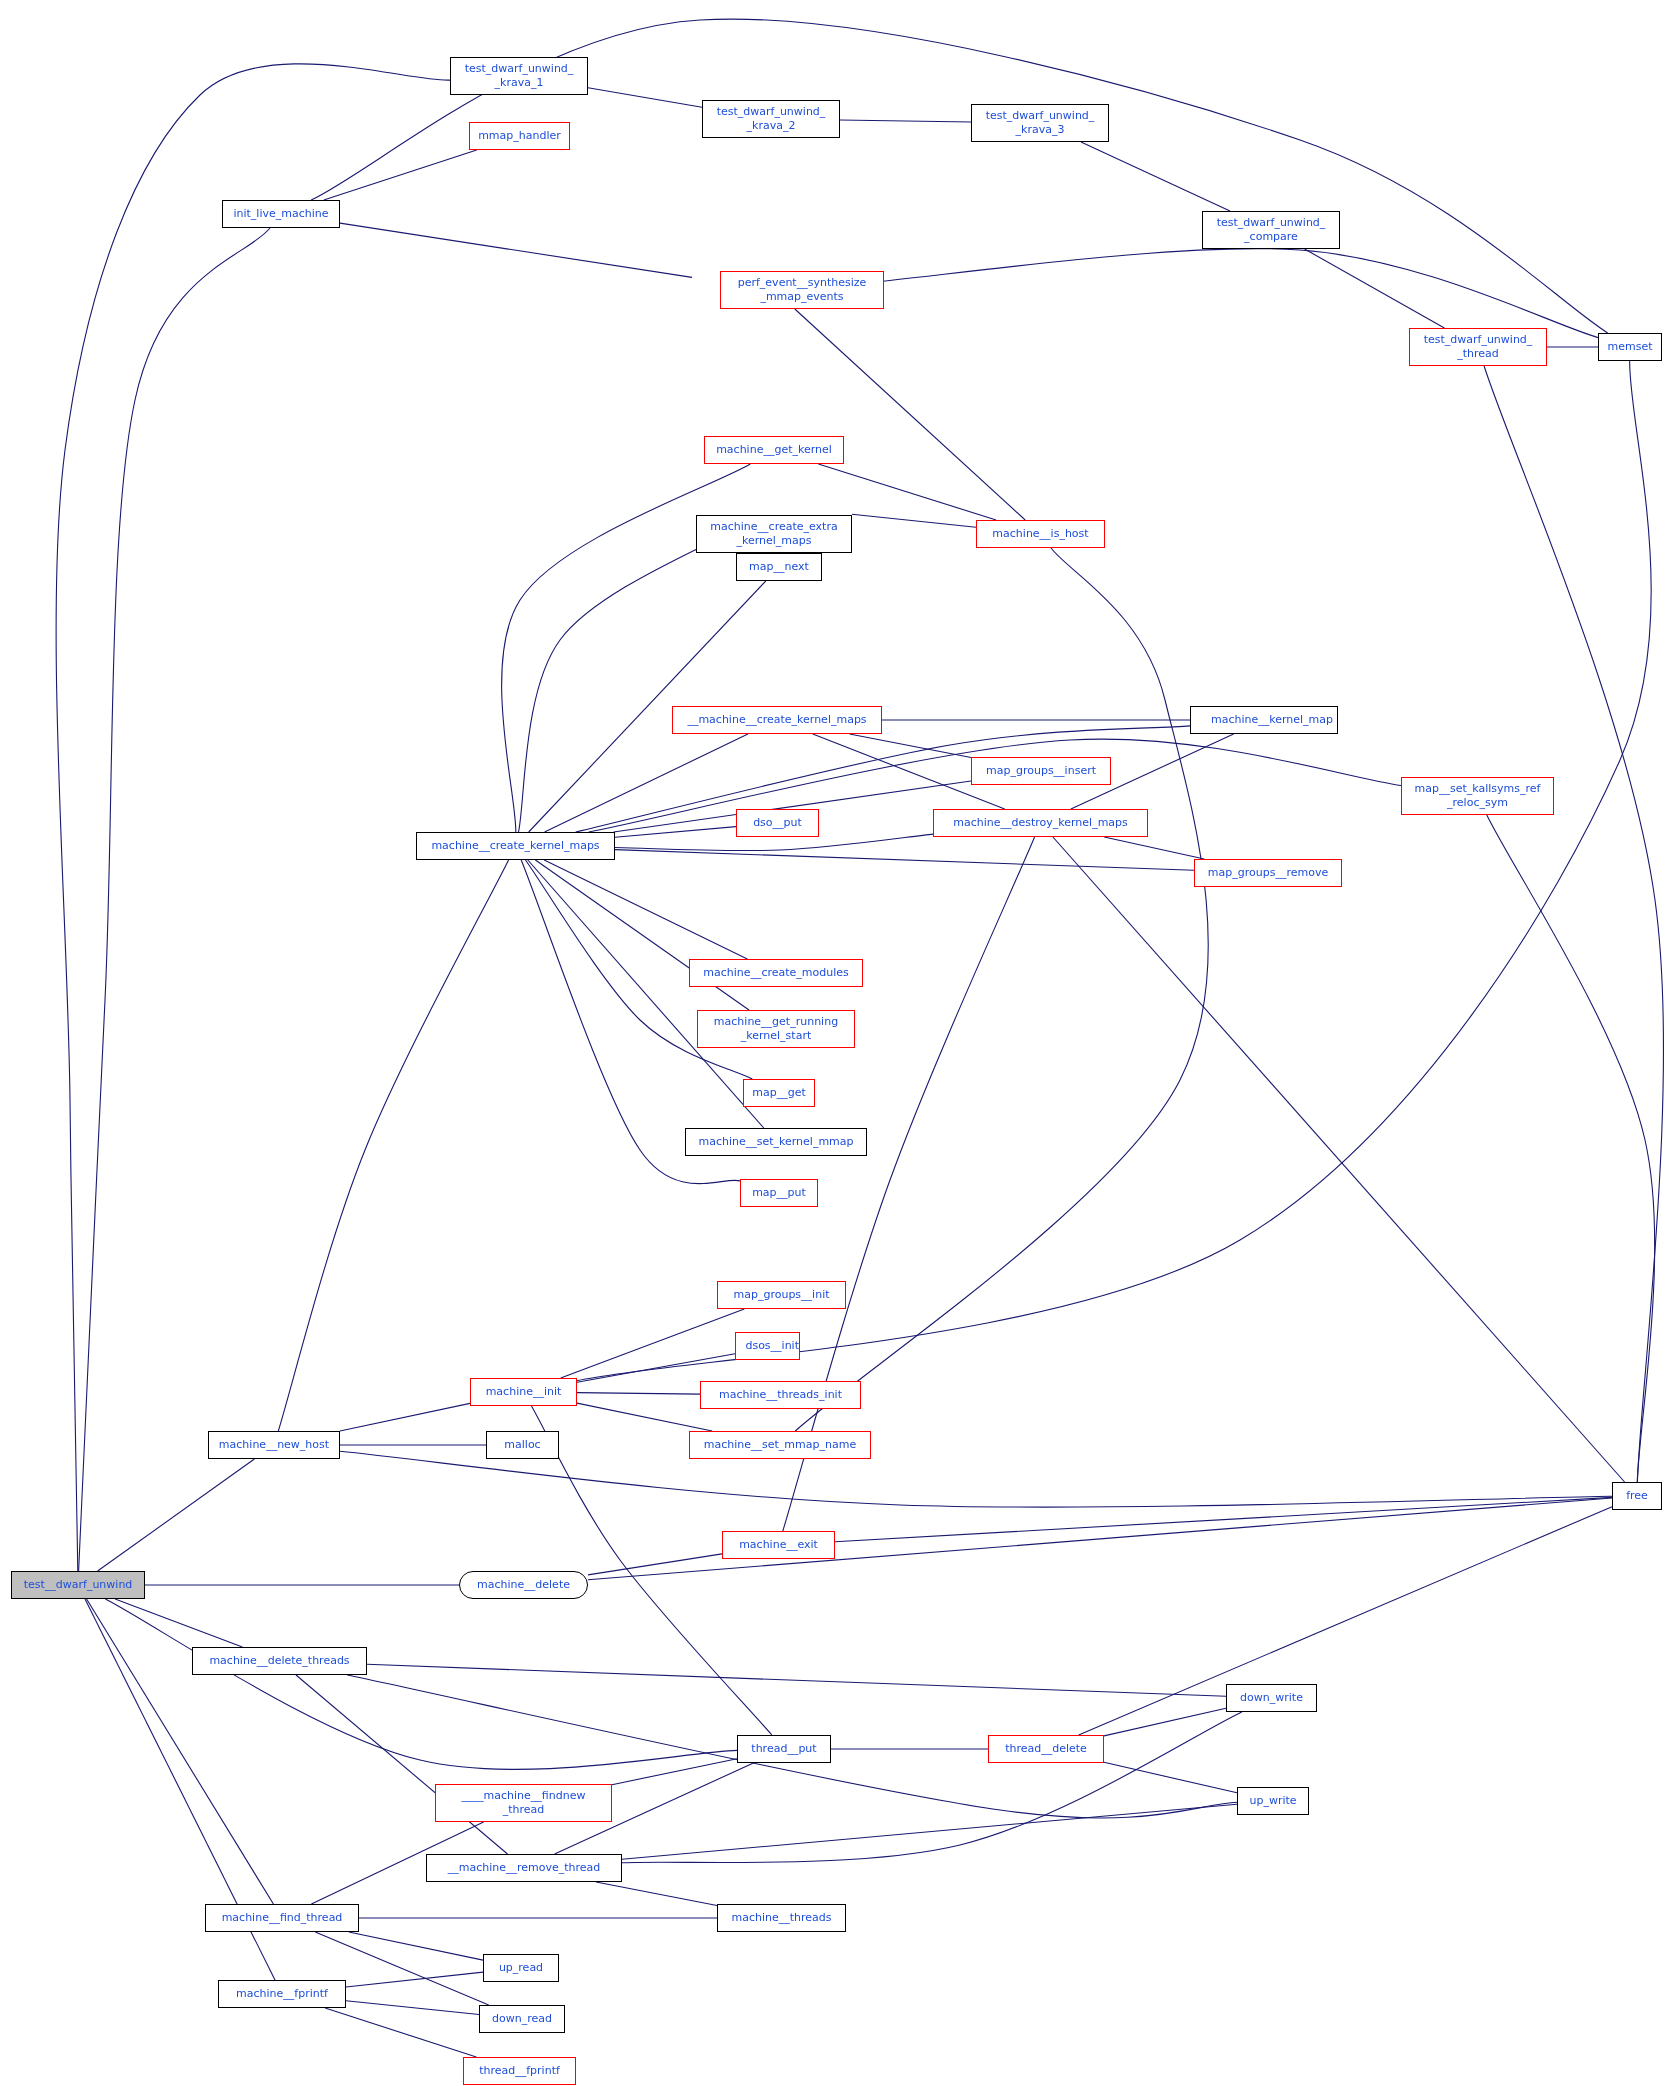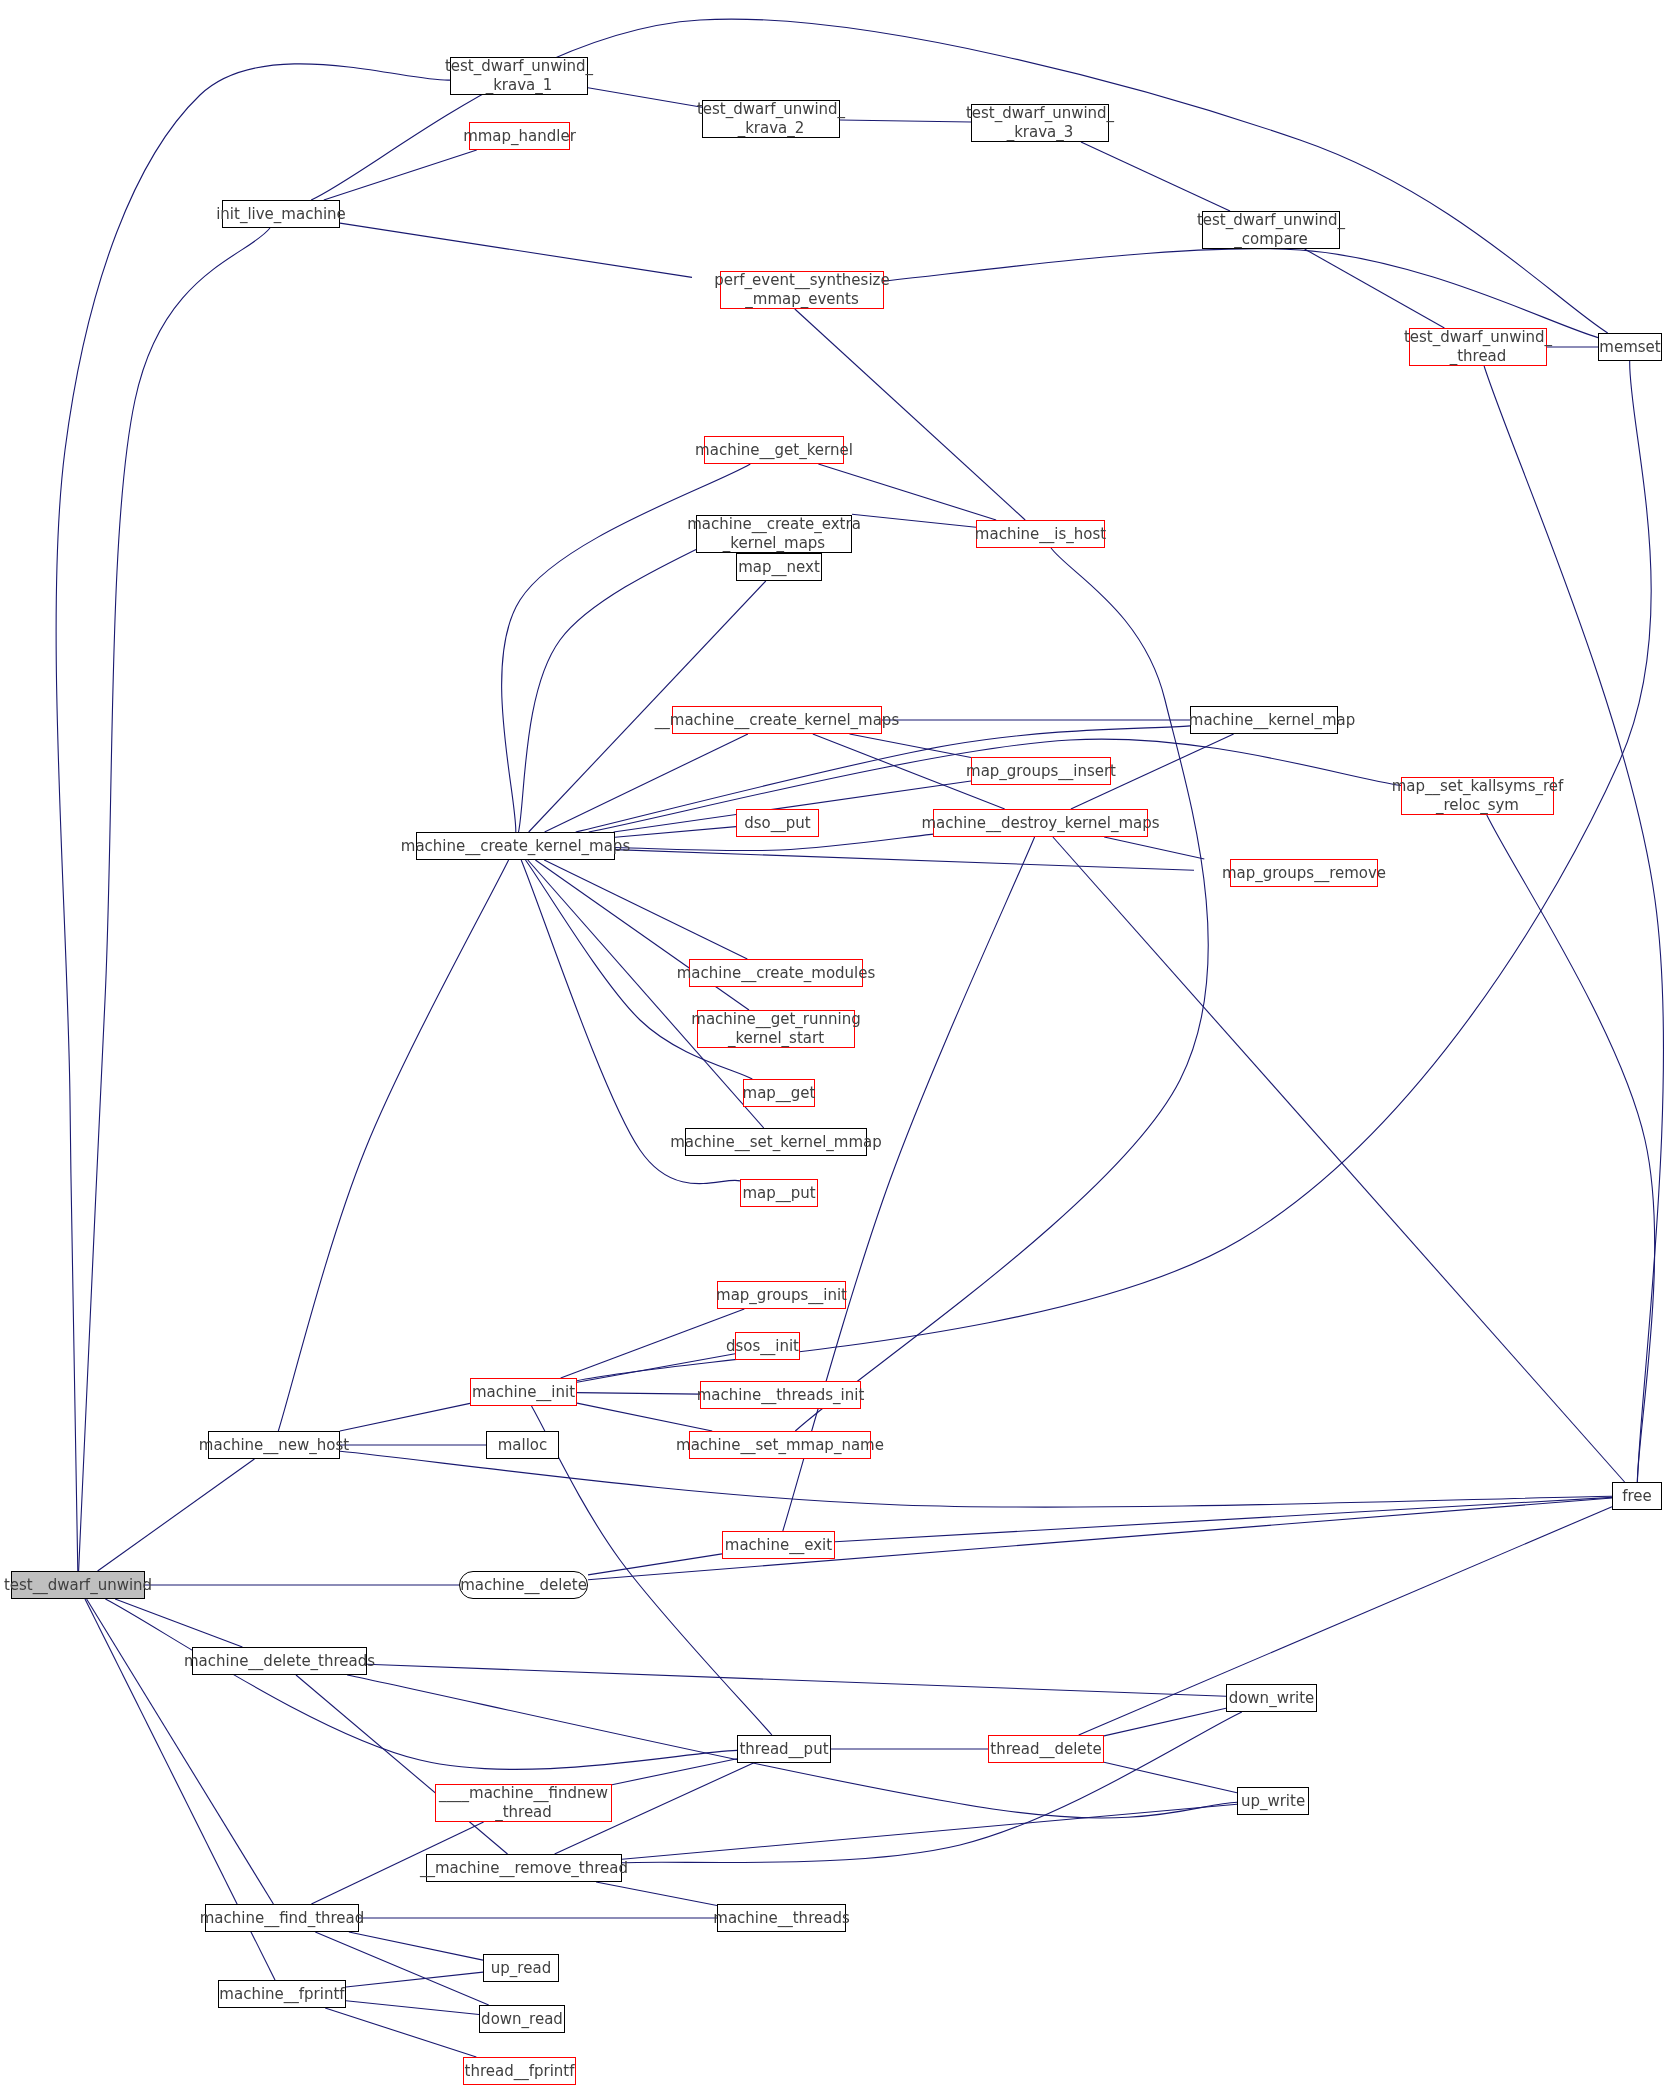--- a/index.html
+++ b/index.html
@@ -27,23 +27,23 @@
   }
   .node {
     position: absolute;
     box-sizing: border-box;
     background: #ffffff;
     border: 1px solid #000000;
     display: flex;
     align-items: center;
     justify-content: center;
     text-align: center;
-    font-size: 15px;
+    font-size: 11px;
     line-height: 1.25;
-    color: #404040;
+    color: #1d4ed8;
     z-index: 2;
     cursor: pointer;
   }
   .node.red { border-color: #ff0000; }
   .node.black { border-color: #000000; }
   .node.main {
     background: #bfbfbf;
     border-color: #000000;
     cursor: default;
   }
@@ -194,21 +194,21 @@
     </div>
     <div class="node red" style="left: 736px; top: 809px; width: 83px; height: 28px;">
       <span class="lbl">dso__put</span>
     </div>
     <div class="node red" style="left: 933px; top: 809px; width: 215px; height: 28px;">
       <span class="lbl">machine__destroy_kernel_maps</span>
     </div>
     <div class="node black" style="left: 416px; top: 832px; width: 199px; height: 28px;">
       <span class="lbl">machine__create_kernel_maps</span>
     </div>
-    <div class="node red" style="left: 1194px; top: 859px; width: 148px; height: 28px; margin-left: 36px;">
+    <div class="node red" style="left: 1194px; top: 859px; width: 148px; height: 28px;">
       <span class="lbl">map_groups__remove</span>
     </div>
     <div class="node red" style="left: 1401px; top: 777px; width: 153px; height: 38px;">
       <span class="lbl">map__set_kallsyms_ref
 _reloc_sym</span>
     </div>
     <div class="node red" style="left: 689px; top: 959px; width: 174px; height: 28px; align-items: center;">
       <span class="lbl">machine__create_modules</span>
     </div>
     <div class="node red" style="left: 697px; top: 1010px; width: 158px; height: 38px;">

